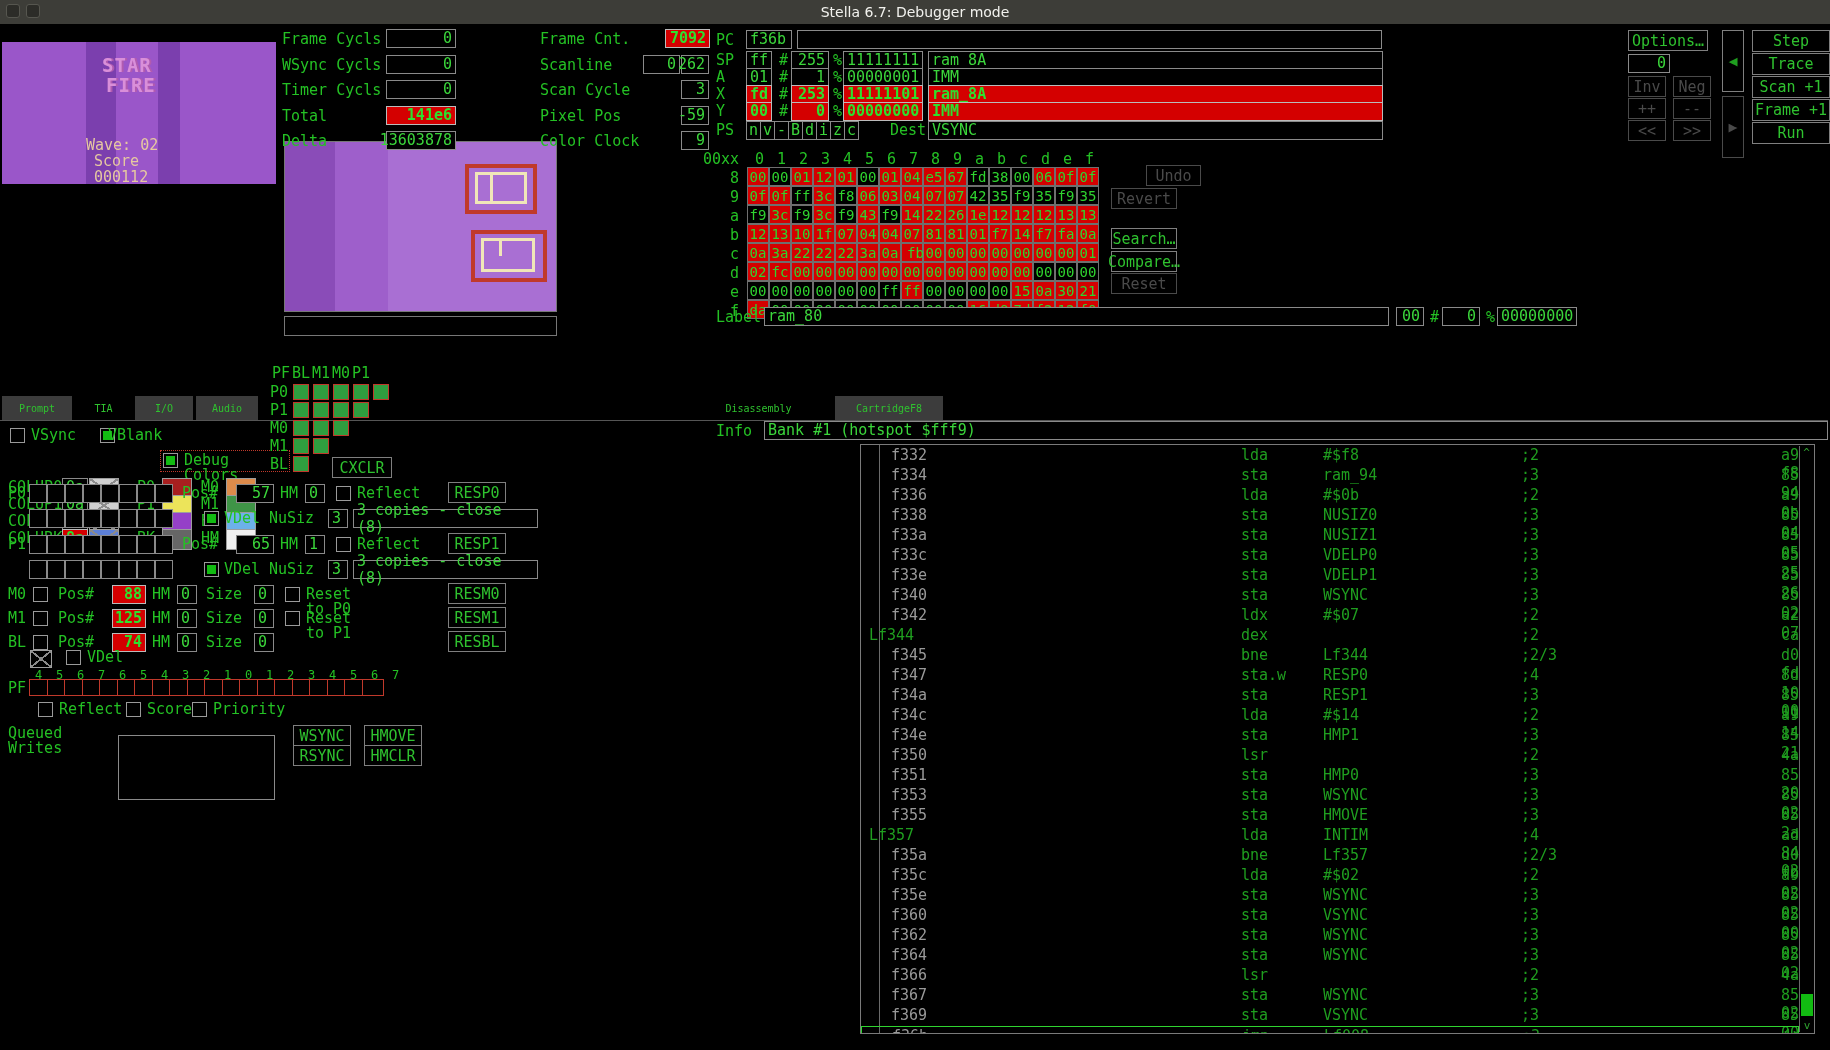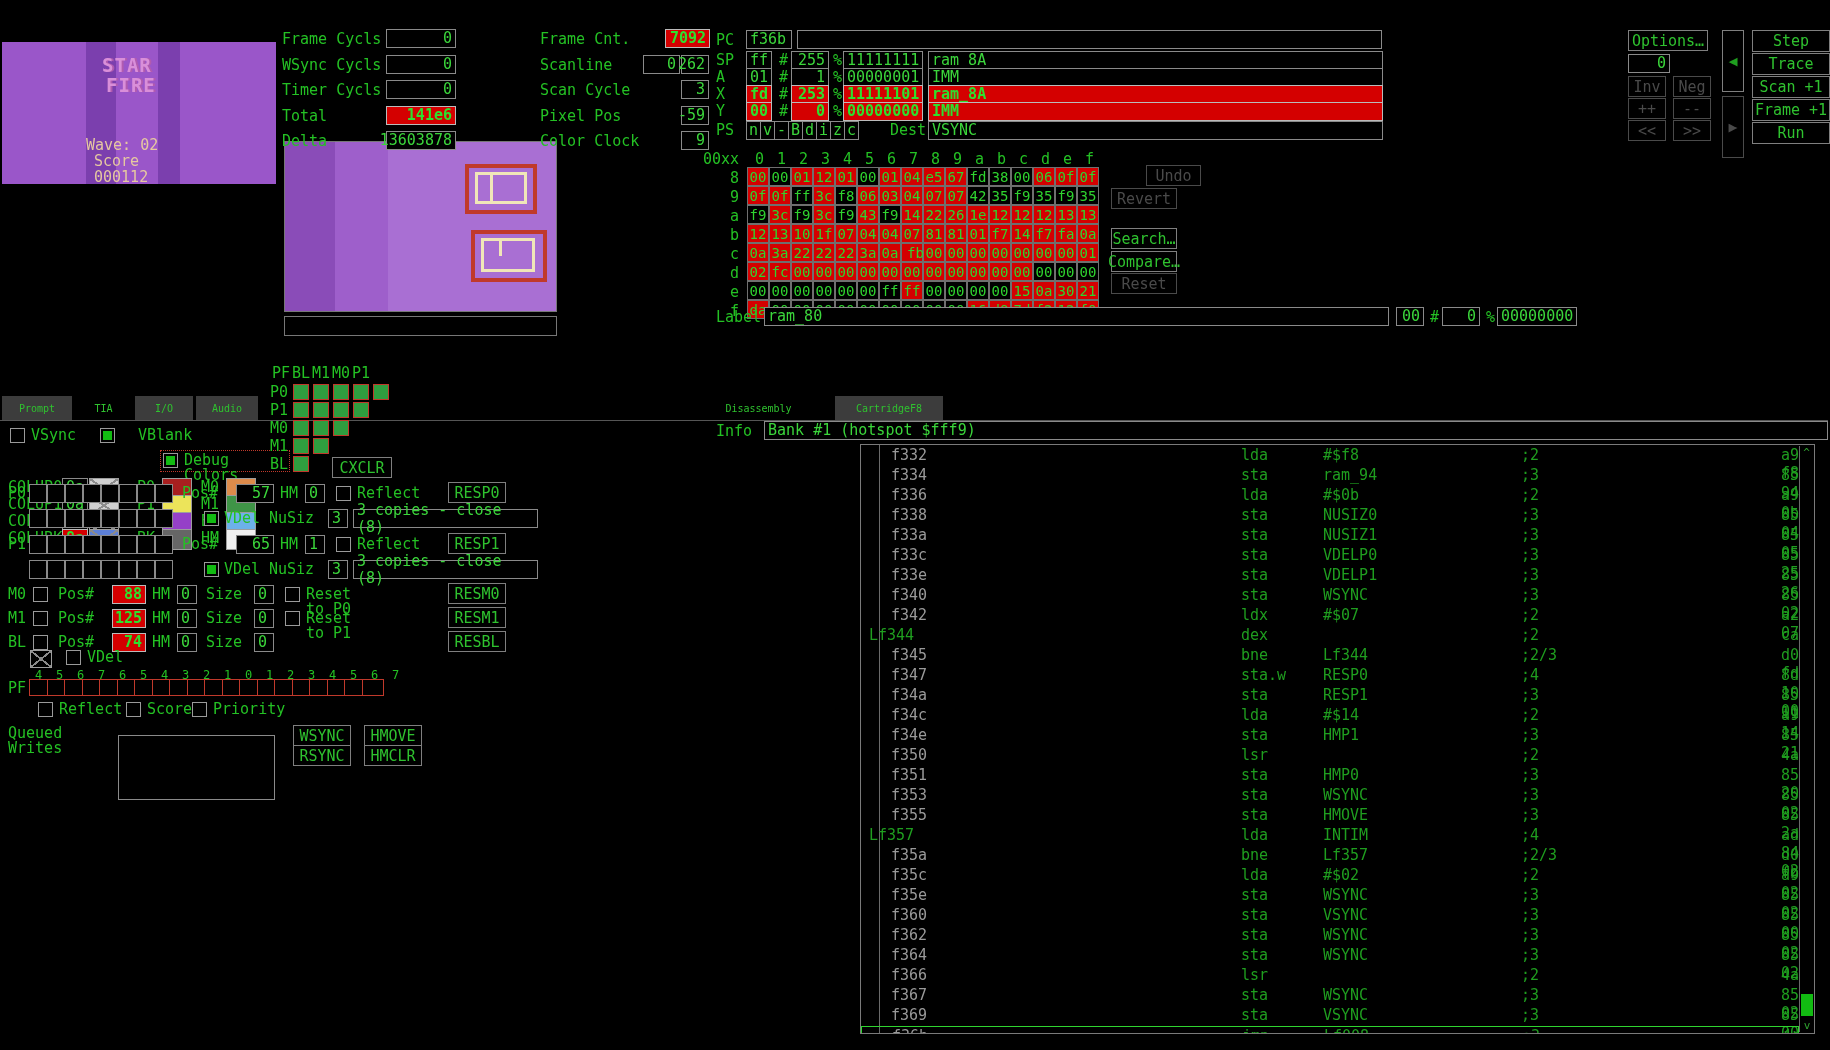--- a/index.html
+++ b/index.html
@@ -88,20 +88,27 @@
   .pfcell { width:22px; height:17px; border:1px solid #c0392b; background:#000; margin-left:-1px; }
 
   .scrollbar { position:absolute; right:1px; top:1px; width:14px; bottom:1px; background:#000; border-left:1px solid #6a6a6a;}
   .sb-up, .sb-dn { color:#2fa02f; font-size:11px; text-align:center; }
 </style>
 </head>
 <body>
 
 <div class="app">
 
+  <div class="titlebar">
+    <div class="tb-btns">
+      <div class="tb-btn"></div>
+      <div class="tb-btn"></div>
+    </div>
+    <span>Stella 6.7: Debugger mode</span>
+  </div>
 
   <div id="tvscreen">
     <div style="position:absolute;left:0;top:0;width:274px;height:172px;background:#2a1440;"></div>
     <div style="position:absolute;left:0;top:0;width:84px;height:172px;background:#9a56c9;"></div>
     <div style="position:absolute;left:84px;top:0;width:30px;height:172px;background:#7b3fae;"></div>
     <div style="position:absolute;left:114px;top:0;width:42px;height:172px;background:#9a56c9;"></div>
     <div style="position:absolute;left:156px;top:0;width:22px;height:172px;background:#7b3fae;"></div>
     <div style="position:absolute;left:178px;top:0;width:96px;height:172px;background:#9a56c9;"></div>
     <div style="position:absolute;left:0;top:0;width:274px;height:16px;background:#000;"></div>
     <div style="position:absolute;left:0;top:158px;width:274px;height:40px;background:#000;"></div>
@@ -394,21 +401,21 @@
       <div class="tab inact" style="position:absolute;left:2px;top:396px;width:70px;justify-content:center;padding:0;">Prompt</div>
       <div class="tab" style="position:absolute;left:76px;top:396px;width:55px;justify-content:center;padding:0;">TIA</div>
       <div class="tab inact" style="position:absolute;left:135px;top:396px;width:58px;justify-content:center;padding:0;">I/O</div>
       <div class="tab inact" style="position:absolute;left:196px;top:396px;width:62px;justify-content:center;padding:0;">Audio</div>
       <div style="position:absolute;left:0px;top:420px;width:820px;height:1px;background:#555;"></div>
     </div>
   <div id="tia-panel" style="position:absolute;left:0;top:0;">
       <div class="chk" style="position:absolute;left:10px;top:428px;"></div>
       <div class="lbl" style="position:absolute;left:31px;top:428px;">VSync</div>
       <div class="chk on" style="position:absolute;left:100px;top:428px;"></div>
-      <div class="lbl" style="position:absolute;left:138px;top:428px;">VBlank</div>
+      <div class="lbl" style="position:absolute;left:108px;top:428px;">VBlank</div>
       <div style="position:absolute;left:160px;top:450px;width:130px;height:22px;border:1px dotted #c0392b;"></div>
       <div class="chk on" style="position:absolute;left:163px;top:453px;"></div>
       <div class="lbl" style="position:absolute;left:184px;top:453px;">Debug Colors</div>
       <div class="lbl" style="position:absolute;left:8px;top:480px;">COLUP0</div>
       <div class="box" style="position:absolute;left:62px;top:478px;width:26px;">0a</div>
       <div class="swx" style="position:absolute;left:89px;top:478px;background:#d0d0d0;"></div>
       <div class="lbl" style="position:absolute;left:8px;top:497px;">COLUP1</div>
       <div class="box" style="position:absolute;left:62px;top:495px;width:26px;">0a</div>
       <div class="swx" style="position:absolute;left:89px;top:495px;background:#d0d0d0;"></div>
       <div class="lbl" style="position:absolute;left:8px;top:514px;">COLUPF</div>

